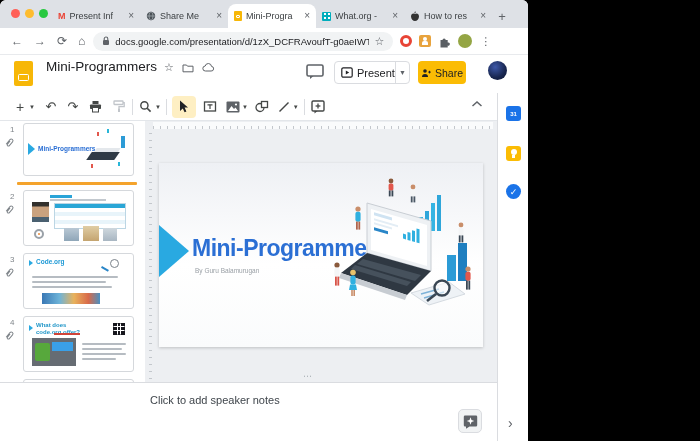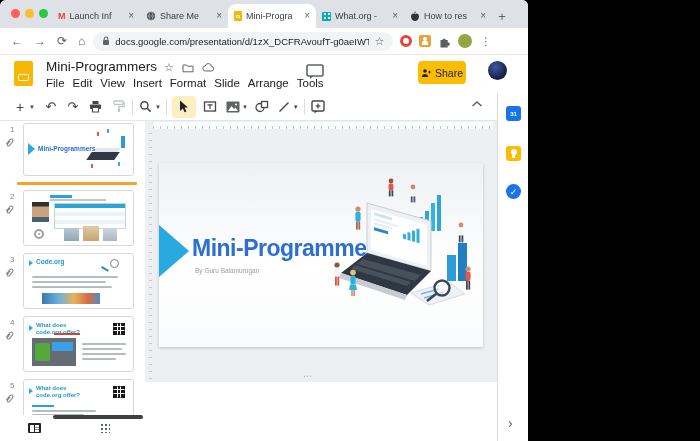--- a/index.html
+++ b/index.html
@@ -155,21 +155,21 @@
 
 <div id="win">
 
   <div id="tabstrip">
     <span class="light" id="light-close"></span>
     <span class="light" id="light-min"></span>
     <span class="light" id="light-zoom"></span>
     <div id="tabs">
       <div class="tab">
         <span class="fav-gmail">M</span>
-        <span class="tab-label">Launch Inf</span>
+        <span class="tab-label">Present Inf</span>
         <span class="tab-close">×</span>
       </div>
       <div class="tab">
         <span>
             <svg width="10" height="10" viewBox="0 0 10 10">
               <circle cx="5" cy="5" r="4.2" fill="#4b5258"></circle>
               <ellipse cx="5" cy="5" rx="2" ry="4.2" fill="none" stroke="#aeb5ba" stroke-width="0.7"></ellipse>
               <line x1="0.8" y1="5" x2="9.2" y2="5" stroke="#aeb5ba" stroke-width="0.7"></line>
             </svg>
           </span>
@@ -244,36 +244,36 @@
           <svg width="12" height="10" viewBox="0 0 12 10">
             <path d="M1 2 h3.5 l1 1.2 H11 v5.6 H1 z" fill="none" stroke="#5f6368" stroke-width="1"></path>
           </svg>
         </span>
       <span>
           <svg width="13" height="9" viewBox="0 0 13 9">
             <path d="M3.5 8 a2.5 2.5 0 0 1 -0.3 -5 a3.2 3.2 0 0 1 6.3 0.4 a2.2 2.2 0 0 1 -0.4 4.6 z" fill="none" stroke="#5f6368" stroke-width="1"></path>
           </svg>
         </span>
     </span>
-    <div id="menubar">
-      <span>File</span>
-      <span>Edit</span>
-      <span>View</span>
-      <span>Insert</span>
-      <span>Format</span>
-      <span>Slide</span>
-      <span>Arrange</span>
-      <span>Tools</span>
-    </div>
     <span id="comment-btn">
         <svg width="18" height="16" viewBox="0 0 18 16">
           <rect x="1" y="1" width="16" height="11" rx="1.5" fill="none" stroke="#5f6368" stroke-width="1.6"></rect>
           <path d="M4 12 v3 l3.5 -3 z" fill="#5f6368"></path>
         </svg>
       </span>
+    <div id="present-btn">
+      <span style="margin-left:6px;">
+          <svg width="12" height="11" viewBox="0 0 12 11">
+            <rect x="0.8" y="0.8" width="10.4" height="9.4" rx="1.5" fill="none" stroke="#202124" stroke-width="1.2"></rect>
+            <path d="M4.8 3.5 v4 l3.4 -2 z" fill="#202124"></path>
+          </svg>
+        </span>
+      <span class="plabel">Present</span>
+      <span id="present-caret">▼</span>
+    </div>
     <div id="share-btn">
       <span>
           <svg width="10" height="10" viewBox="0 0 10 10">
             <circle cx="4" cy="3" r="1.8" fill="#202124"></circle>
             <path d="M1 9 a3 3 0 0 1 6 0 z" fill="#202124"></path>
             <rect x="7.2" y="3.6" width="2.6" height="1" fill="#202124"></rect>
             <rect x="8" y="2.8" width="1" height="2.6" fill="#202124"></rect>
           </svg>
         </span>
       <span>Share</span>
@@ -560,16 +560,25 @@
           <circle cx="0" cy="0" r="2.6" fill="#c98e6a"></circle>
           <rect x="-2.6" y="2.8" width="5.2" height="9" rx="2" fill="#e2574c"></rect>
           <rect x="-2" y="11.6" width="1.8" height="9" fill="#3a4754"></rect>
           <rect x="0.4" y="11.6" width="1.8" height="9" fill="#3a4754"></rect>
         </g>
       </svg>
     </div>
     <span id="notes-handle">⋯</span>
   </div>
 
+  <div id="notes">
+    <span id="notes-text">Click to add speaker notes</span>
+    <span id="explore-btn">
+      <svg width="15" height="15" viewBox="0 0 15 15">
+        <path d="M2 1.5 h11 a1.2 1.2 0 0 1 1.2 1.2 v8.6 a1.2 1.2 0 0 1 -1.2 1.2 H6.5 L3 14.8 V12.5 H2 a1.2 1.2 0 0 1 -1.2 -1.2 V2.7 A1.2 1.2 0 0 1 2 1.5 Z" fill="#5f6368"></path>
+        <path d="M7.5 3.2 L8.5 6 L11.3 7 L8.5 8 L7.5 10.8 L6.5 8 L3.7 7 L6.5 6 Z" fill="#fff"></path>
+      </svg>
+    </span>
+  </div>
 
 </div>
 
 <div id="black-area"></div>
 
 </body></html>

